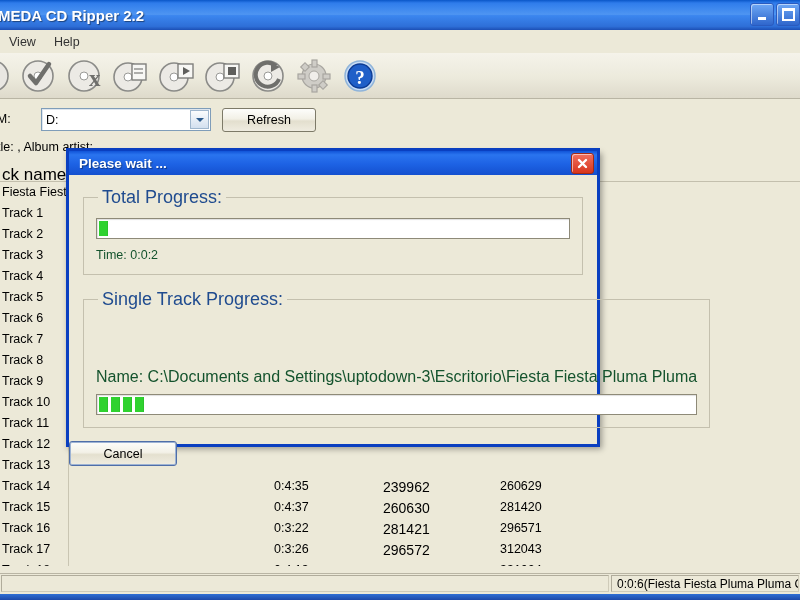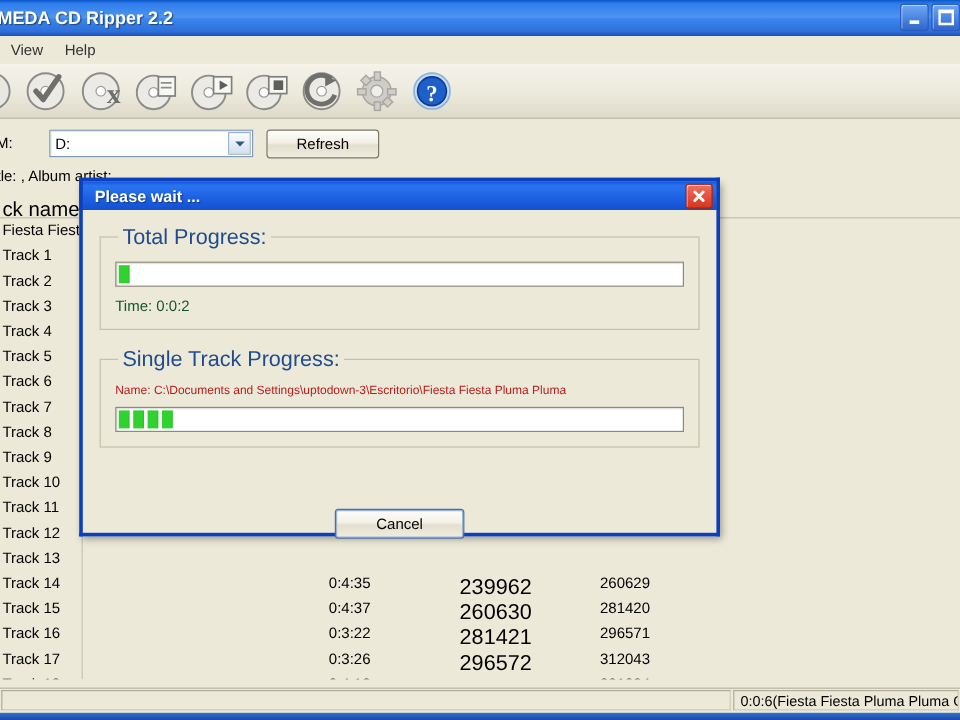--- a/index.html
+++ b/index.html
@@ -83,21 +83,21 @@
   
   .listhdr{
     position:absolute;left:0;top:164px;width:800px;height:17px;
     border-bottom:1px solid #c3bfad;
   }
   .listhdr .h{position:absolute;top:1px;font-size:17px;color:#000;white-space:nowrap;}
   .tracklist{position:absolute;left:0;top:182px;width:800px;height:384px;overflow:hidden;}
   .trow{height:21px;position:relative;}
   .tname{position:absolute;left:2px;top:3px;font-size:12.5px;color:#000;white-space:nowrap;}
   .tdur{position:absolute;left:274px;top:3px;font-size:12.5px;color:#000;}
-  .tstart{position:absolute;left:383px;top:3px;font-size:18px;color:#000;}
+  .tstart{position:absolute;left:383px;top:3px;font-size:14px;color:#000;}
   .tend{position:absolute;left:500px;top:3px;font-size:12.5px;color:#000;}
   .vsep{position:absolute;left:68px;top:182px;width:1px;height:384px;background:#c9c5b2;}
 
   
   .statusbar{
     position:absolute;left:0;bottom:6px;width:800px;height:20px;
     background:#ece9d8;border-top:1px solid #b9b5a4;display:flex;
   }
   .statusbar .spane{
     border:1px solid #cfcbb9;border-top-color:#b0ac9b;border-left-color:#b0ac9b;
@@ -145,22 +145,22 @@
     color:#1f4b8f;font-size:18px;padding:0 4px;margin-left:2px;
   }
   .pbar{
     height:21px;background:#ffffff;border:1px solid #8e8a78;
     box-shadow:inset 1px 1px 1px rgba(0,0,0,.13);
     display:flex;align-items:center;padding:2px;box-sizing:border-box;
   }
   .pseg{width:9px;height:15px;background:#2fd22f;margin-right:3px;
     box-shadow:inset -1px 0 0 rgba(0,0,0,.07);}
   .timetxt{margin-top:9px;font-size:12.5px;color:#14532d;}
-  .nametxt{font-size:10px;color:#b91c1c;margin-bottom:8px;white-space:nowrap;}
-  .cancelwrap{position:absolute;left:0;right:0;top:249px;display:flex;justify-content:center;}
+  .nametxt{font-size:16px;color:#14532d;margin-bottom:8px;white-space:nowrap;margin-top:48px;}
+  .cancelwrap{position:absolute;left:0;right:0;top:266px;display:flex;justify-content:flex-start;}
   .cancelbtn{
     min-width:78px;height:23px;padding:0 14px;
     background:linear-gradient(to bottom,#fdfdfb 0%,#f3f1e7 45%,#e4e0cf 55%,#f0ede1 100%);
     border:1px solid #4f6ea8;border-radius:3px;
     box-shadow:0 0 0 1px #9db3d4 inset;
     font-size:12.5px;color:#000;display:flex;align-items:center;justify-content:center;
   }
 </style>
 </head>
 <body>

